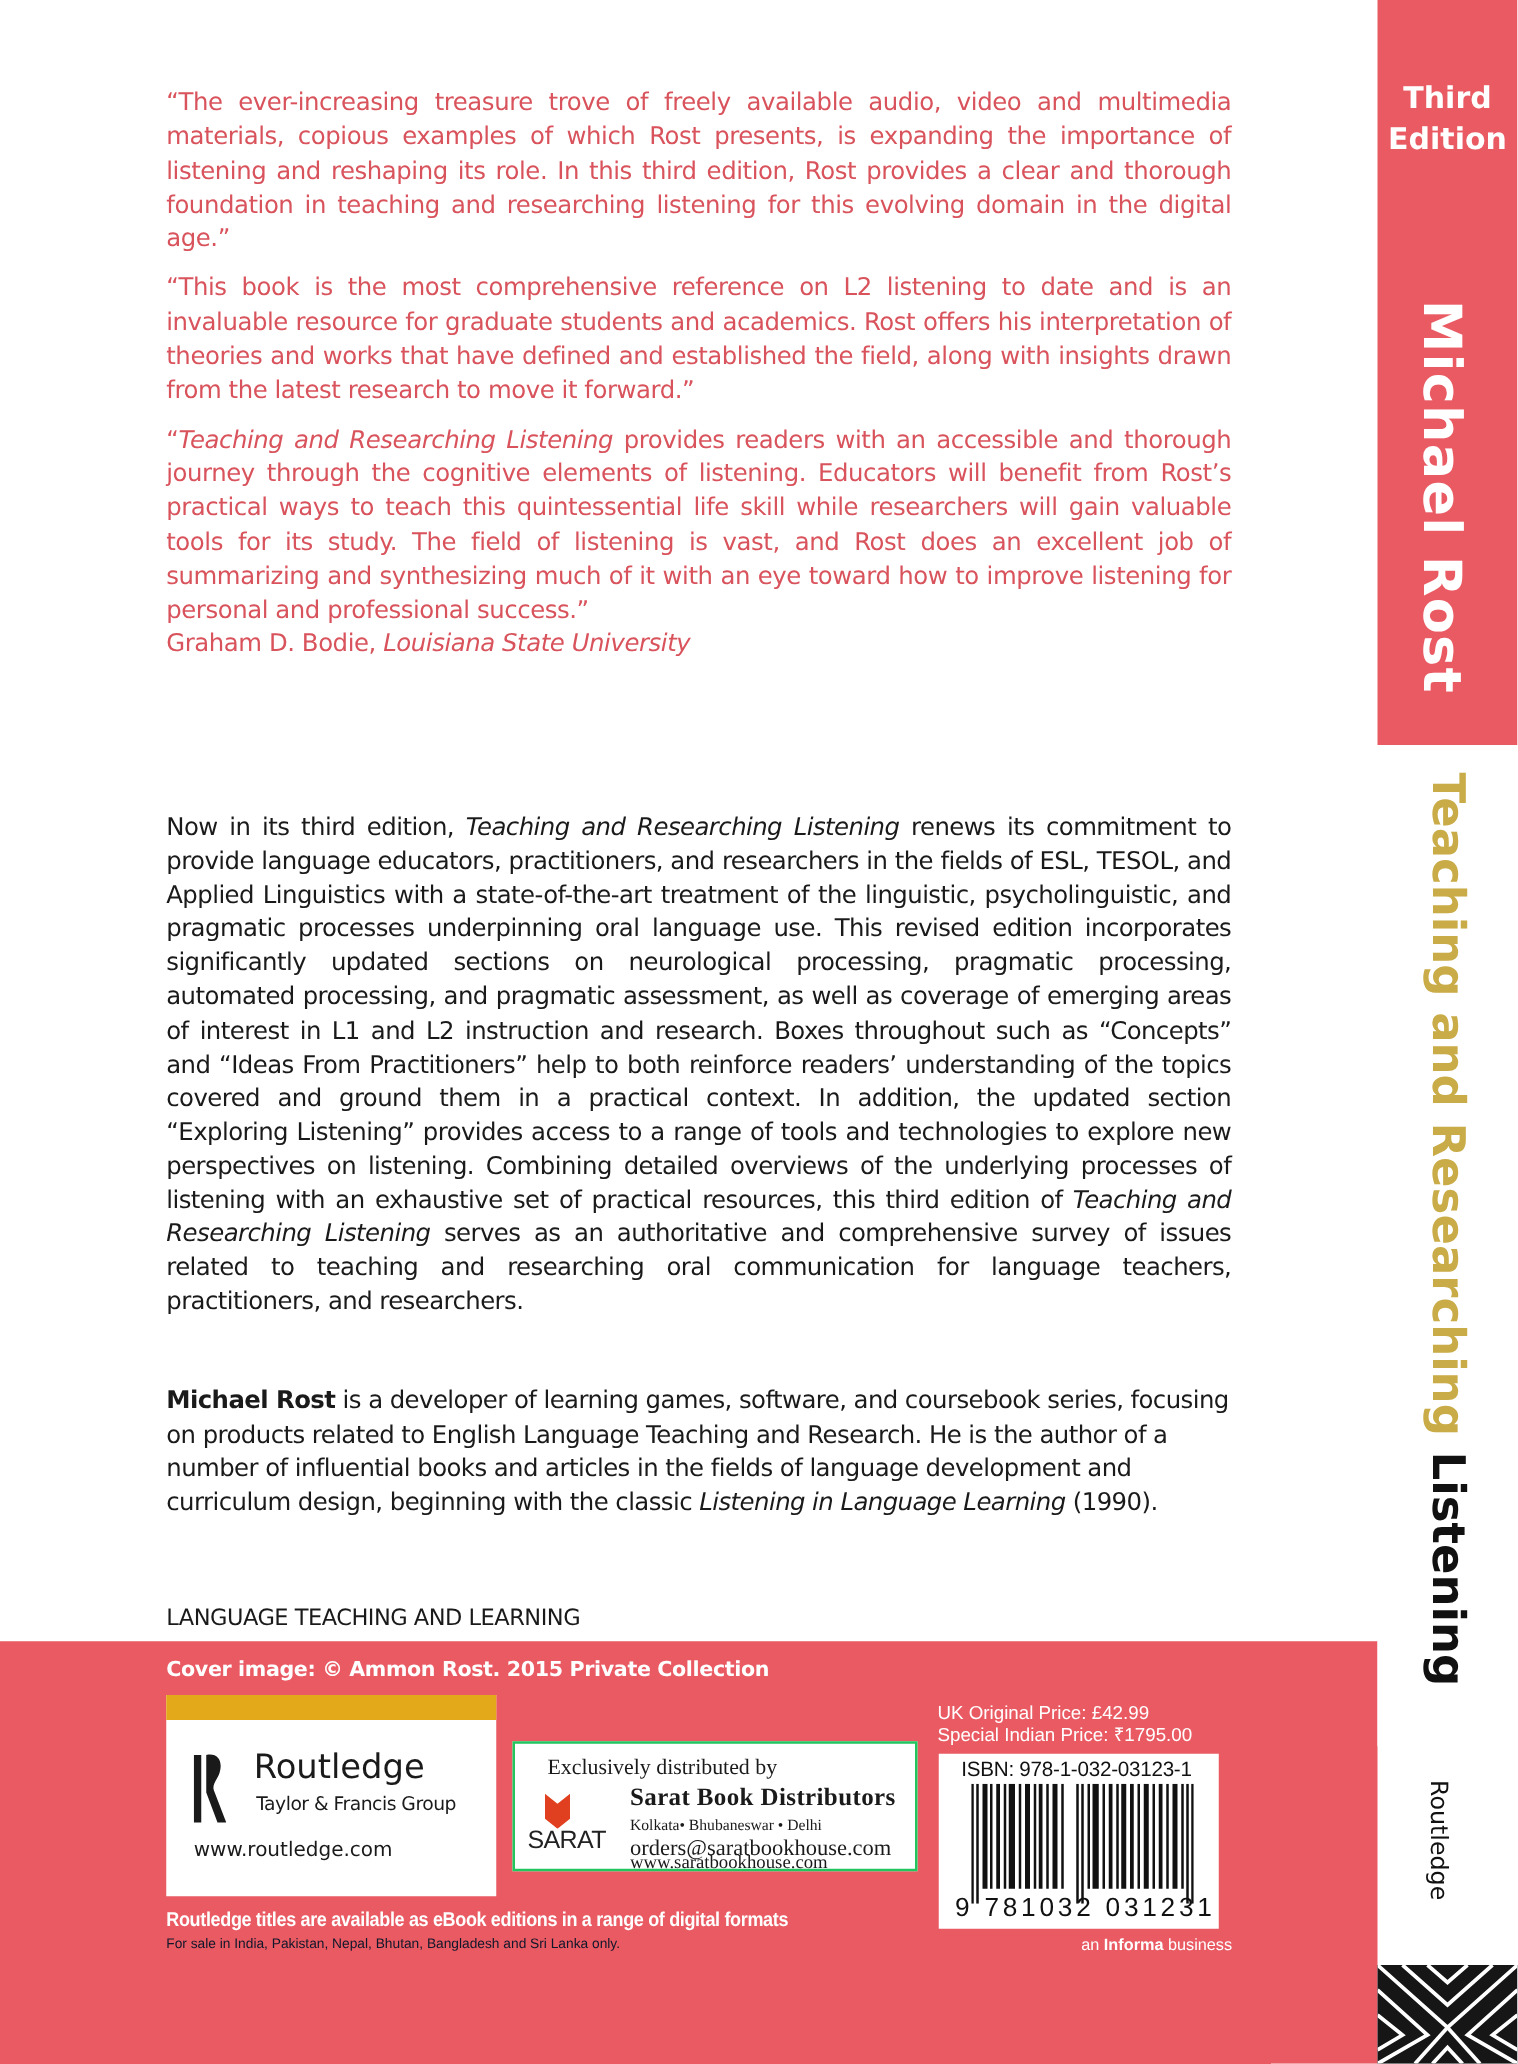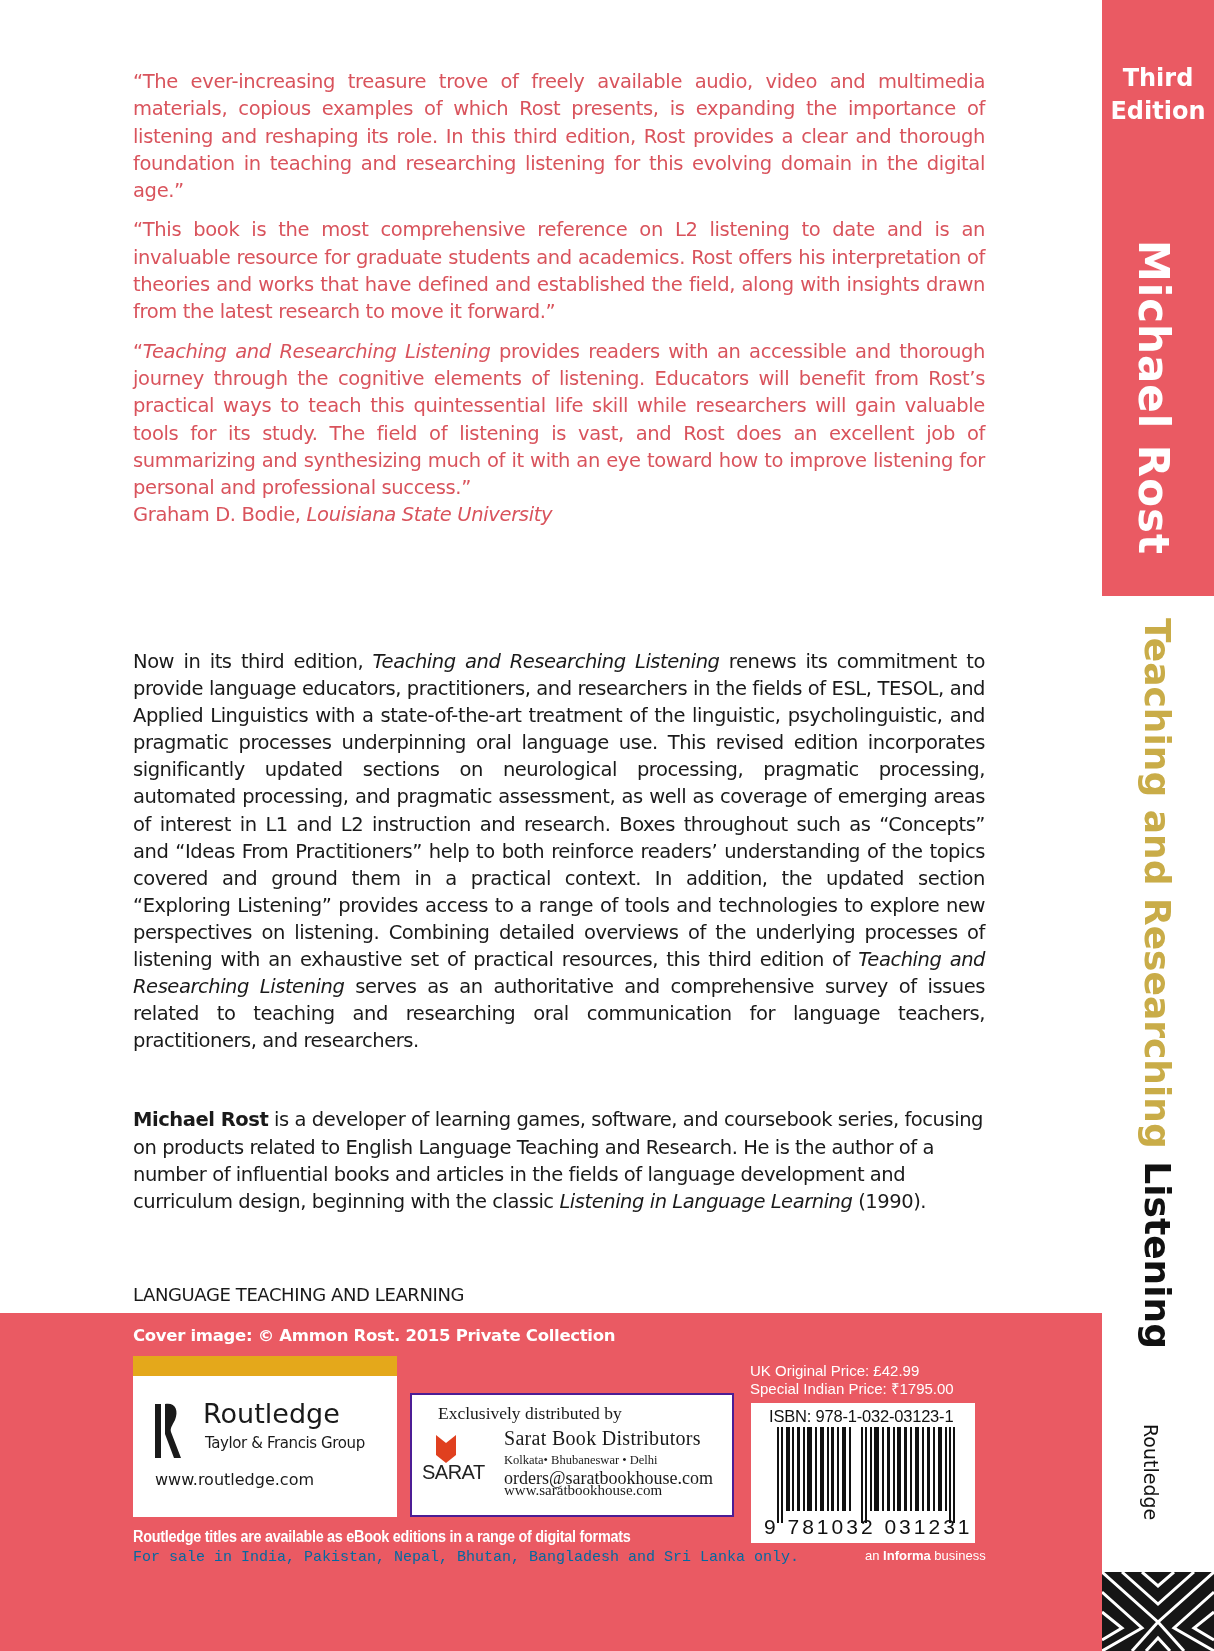--- a/index.html
+++ b/index.html
@@ -23,37 +23,37 @@
   .bio { margin:52px 0 0 0; text-align:left; }
   .series { position:absolute; left:133px; top:1256px; font-size:18px; color:#1a1a1a; font-family:"DejaVu Sans", sans-serif; letter-spacing:-0.4px;margin-top:28px; }
   .band { position:absolute; left:0; top:1313px; width:1102px; height:338px; background:#ea5a63; }
   .cover-credit { position:absolute; left:133px; top:1326px; color:#fff; font-size:16.5px; font-weight:bold; font-family:"DejaVu Sans", sans-serif; letter-spacing:-0.3px; }
   .rbox { position:absolute; left:133px; top:1356px; width:264px; height:161px; background:#fff; }
   .rbox-top { height:20px; background:#e4a81b; }
   .rlogo { position:absolute; left:22px; top:44px; width:26px; height:62px; }
   .rname { position:absolute; left:70px; top:42px; font-size:27px; color:#1a1a1a; font-family:"DejaVu Sans", sans-serif; }
   .rgroup { position:absolute; left:72px; top:78px; font-size:15px; color:#1a1a1a; font-family:"DejaVu Sans", sans-serif; letter-spacing:-0.4px; }
   .rurl { position:absolute; left:22px; top:114px; font-size:16px; color:#1a1a1a; font-family:"DejaVu Sans", sans-serif; }
-  .sbox { position:absolute; left:410px; top:1393px; width:324px; height:124px; background:#fff; border:2px solid #4c1d95; box-sizing:border-box; font-family:"Liberation Serif", serif; color:#1a1a1a; }
+  .sbox { position:absolute; left:410px; top:1393px; width:324px; height:104px; background:#fff; border:2px solid #22c55e; box-sizing:border-box; font-family:"Liberation Serif", serif; color:#1a1a1a; }
   .s-excl { position:absolute; left:26px; top:8px; font-size:17.5px; }
-  .s-name { position:absolute; left:92px; top:32px; font-size:20px; font-weight:normal; letter-spacing:0.3px; }
+  .s-name { position:absolute; left:92px; top:32px; font-size:20px; font-weight:bold; letter-spacing:0.3px; }
   .s-cities { position:absolute; left:92px; top:58px; font-size:12.5px; }
   .s-email { position:absolute; left:92px; top:73px; font-size:18px; }
   .s-web { position:absolute; left:92px; top:89px; font-size:15px; line-height:12px; }
   .s-logo { position:absolute; left:10px; top:38px; width:48px; height:56px; }
   .s-logo-text { position:absolute; left:0; top:28px; font-family:"Liberation Sans", sans-serif; font-size:20px; color:#222; letter-spacing:-0.5px; }
   .prices { position:absolute; left:750px; top:1362px; color:#fff; font-size:15px; line-height:18px; font-family:"Liberation Sans", sans-serif; }
   .barcode-box { position:absolute; left:751px; top:1403px; width:224px; height:140px; background:#fff; }
   .isbn { position:absolute; left:18px; top:4px; font-size:16.5px; color:#111; font-family:"Liberation Sans", sans-serif; letter-spacing:-0.2px; }
   .bars { position:absolute; left:26px; top:24px; width:178px; height:96px; }
   .bar-digits { position:absolute; left:13px; top:112px; font-size:21px; color:#111; font-family:"Liberation Sans", sans-serif; letter-spacing:3px; background:transparent; }
   .informa { position:absolute; left:865px; top:1548px; font-size:13px; color:#fff; font-family:"Liberation Sans", sans-serif; }
   .informa b { font-weight:bold; }
   .ebook { position:absolute; left:133px; top:1528px; color:#fff; font-size:16px; font-weight:bold; font-family:"Liberation Sans", sans-serif; transform:scaleX(0.9); transform-origin:left; letter-spacing:-0.3px; }
-  .forsale { position:absolute; left:133px; top:1549px; color:#0369a1; font-size:15px; font-family:Liberation Mono, monospace; }
+  .forsale { position:absolute; left:133px; top:1549px; color:#0f172a; font-size:11px; font-family:Liberation Sans, sans-serif; }
   i { font-style:italic; }
 </style>
 </head>
 <body>
 
 <div class="back">
   <div class="quotes">
     <p class="quote">
       <span>“The ever-increasing treasure trove of freely available audio, video and multimedia materials, copious examples of which Rost presents, is expanding the importance of listening and reshaping its role. In this third edition, Rost provides a clear and thorough foundation in teaching and researching listening for this evolving domain in the digital age.”</span>
     </p>

